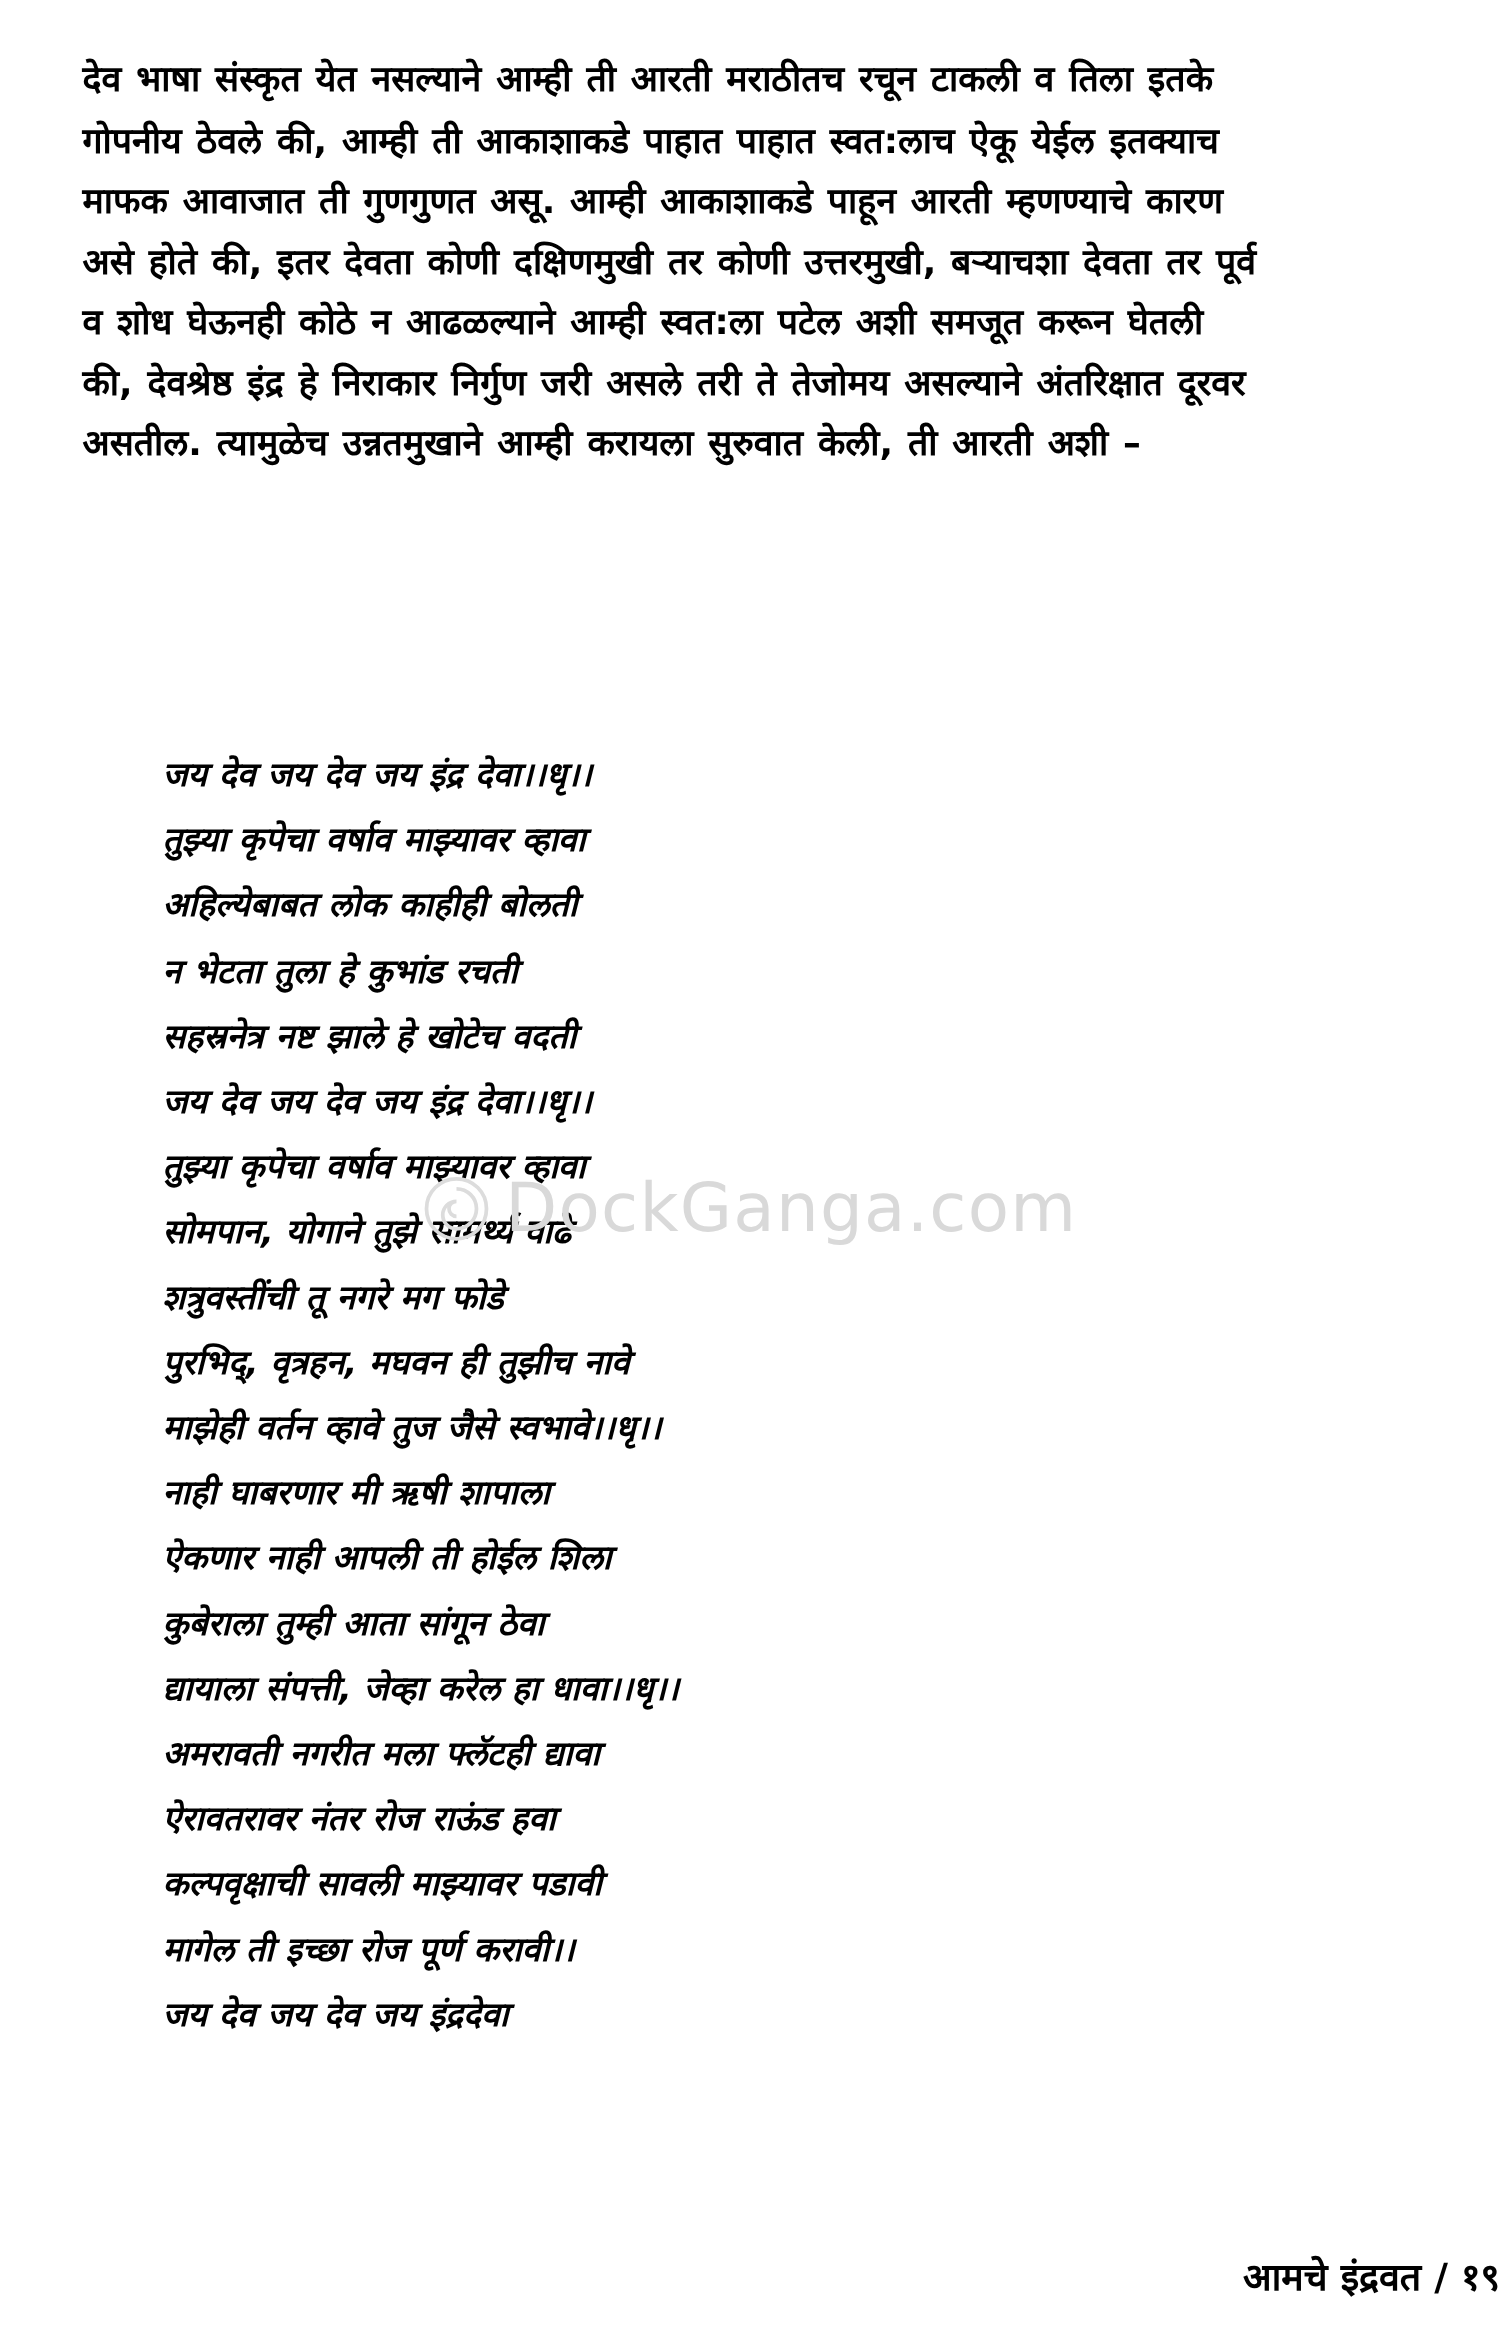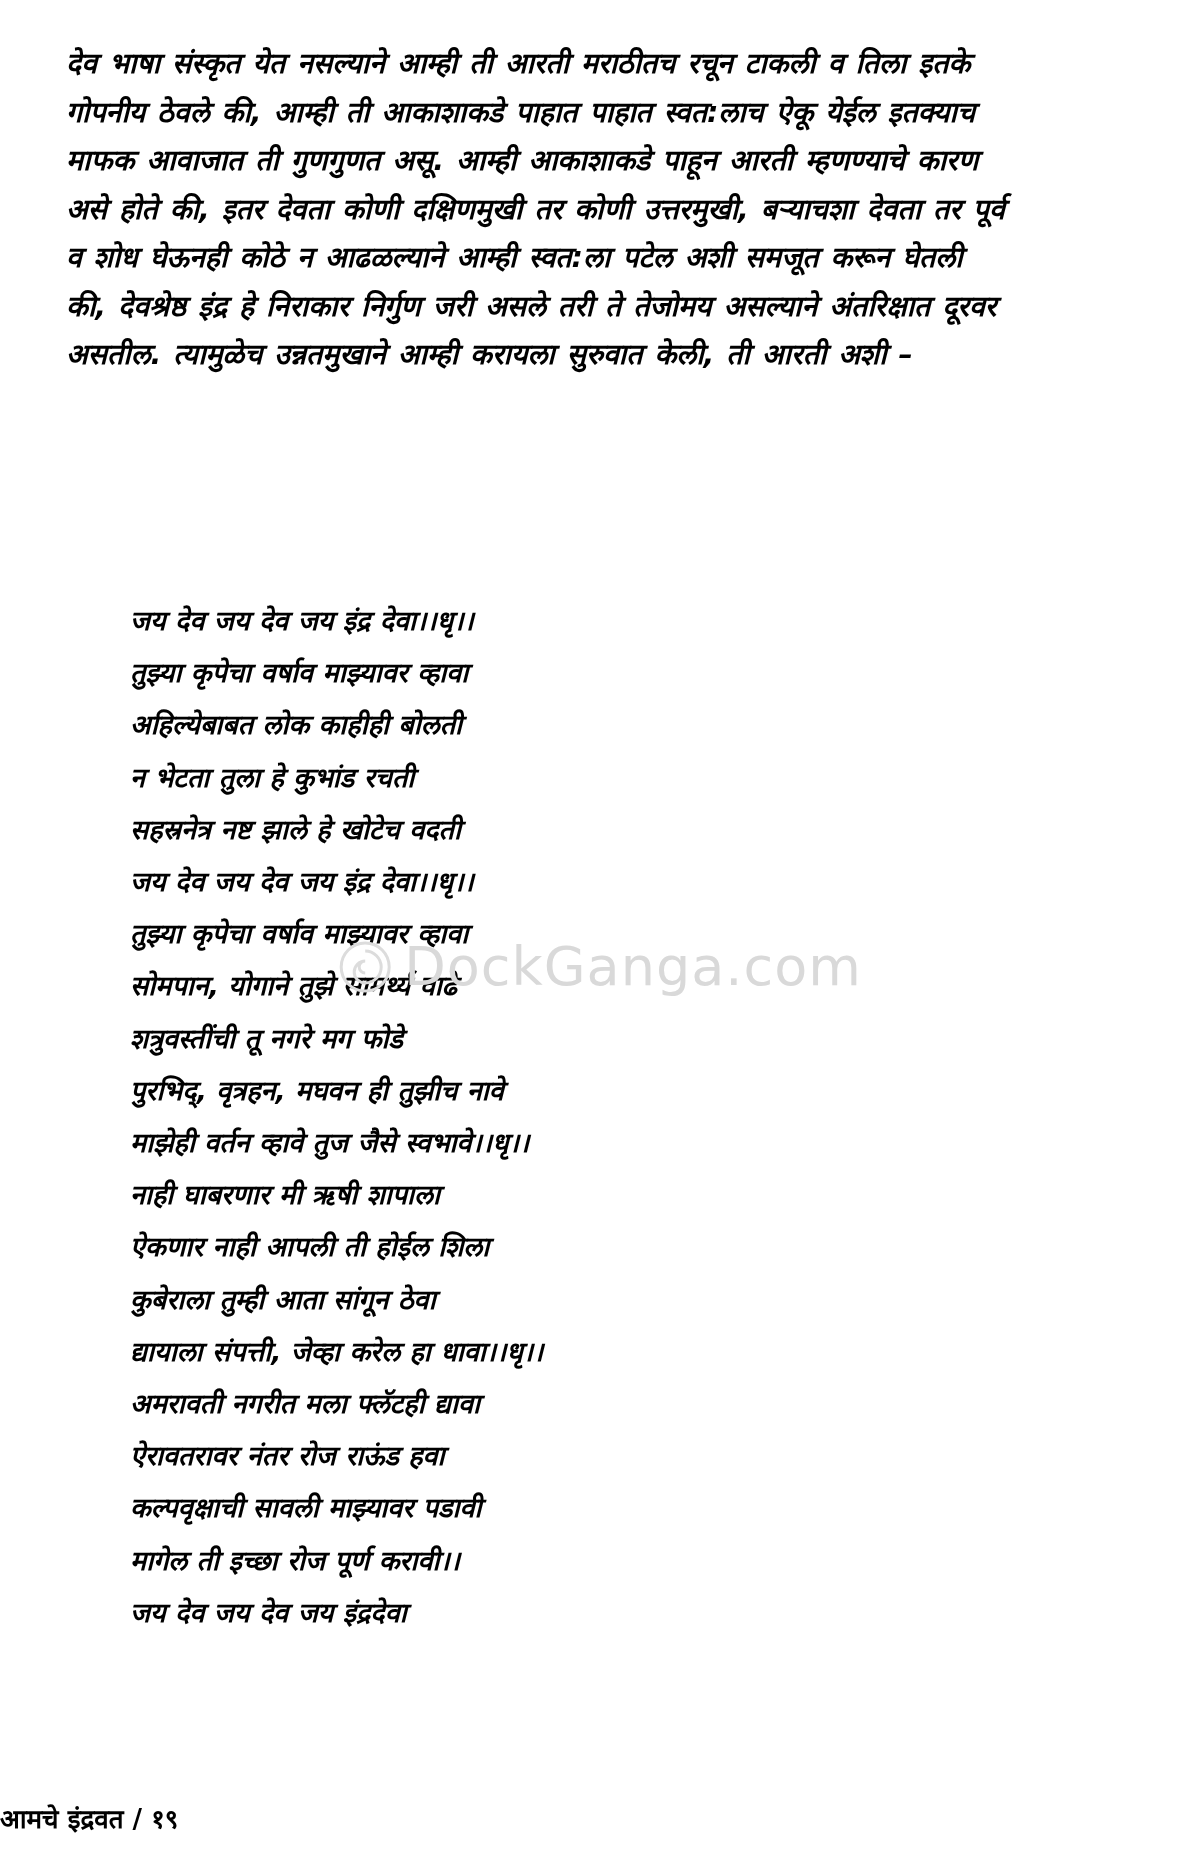--- a/index.html
+++ b/index.html
@@ -33,21 +33,20 @@
     line-height: 48.5px;
     text-align: justify;
     text-justify: inter-word;
     font-weight: 600;
     letter-spacing: 0px;
     word-spacing: 2px;
   }
   .prose .ln {
     display: block;
     white-space: nowrap;
-    font-style: italic;
   }
   .prose .ln.justify {
     display: flex;
     justify-content: space-between;
   }
   .prose .ln.justify > span {
     white-space: pre;
   }
 
   
@@ -65,22 +64,22 @@
     display: block;
     white-space: nowrap;
   }
 
   
   .footer {
     position: absolute;
     left: 0;
     right: 0;
     top: 1800px;
-    text-align: left;
-    font-size: 26px;
+    text-align: right;
+    font-size: 30px;
     font-weight: 600;
   }
 
   
   .watermark {
     position: absolute;
     left: 50%;
     top: 935px;
     transform: translateX(-50%);
     display: flex;

